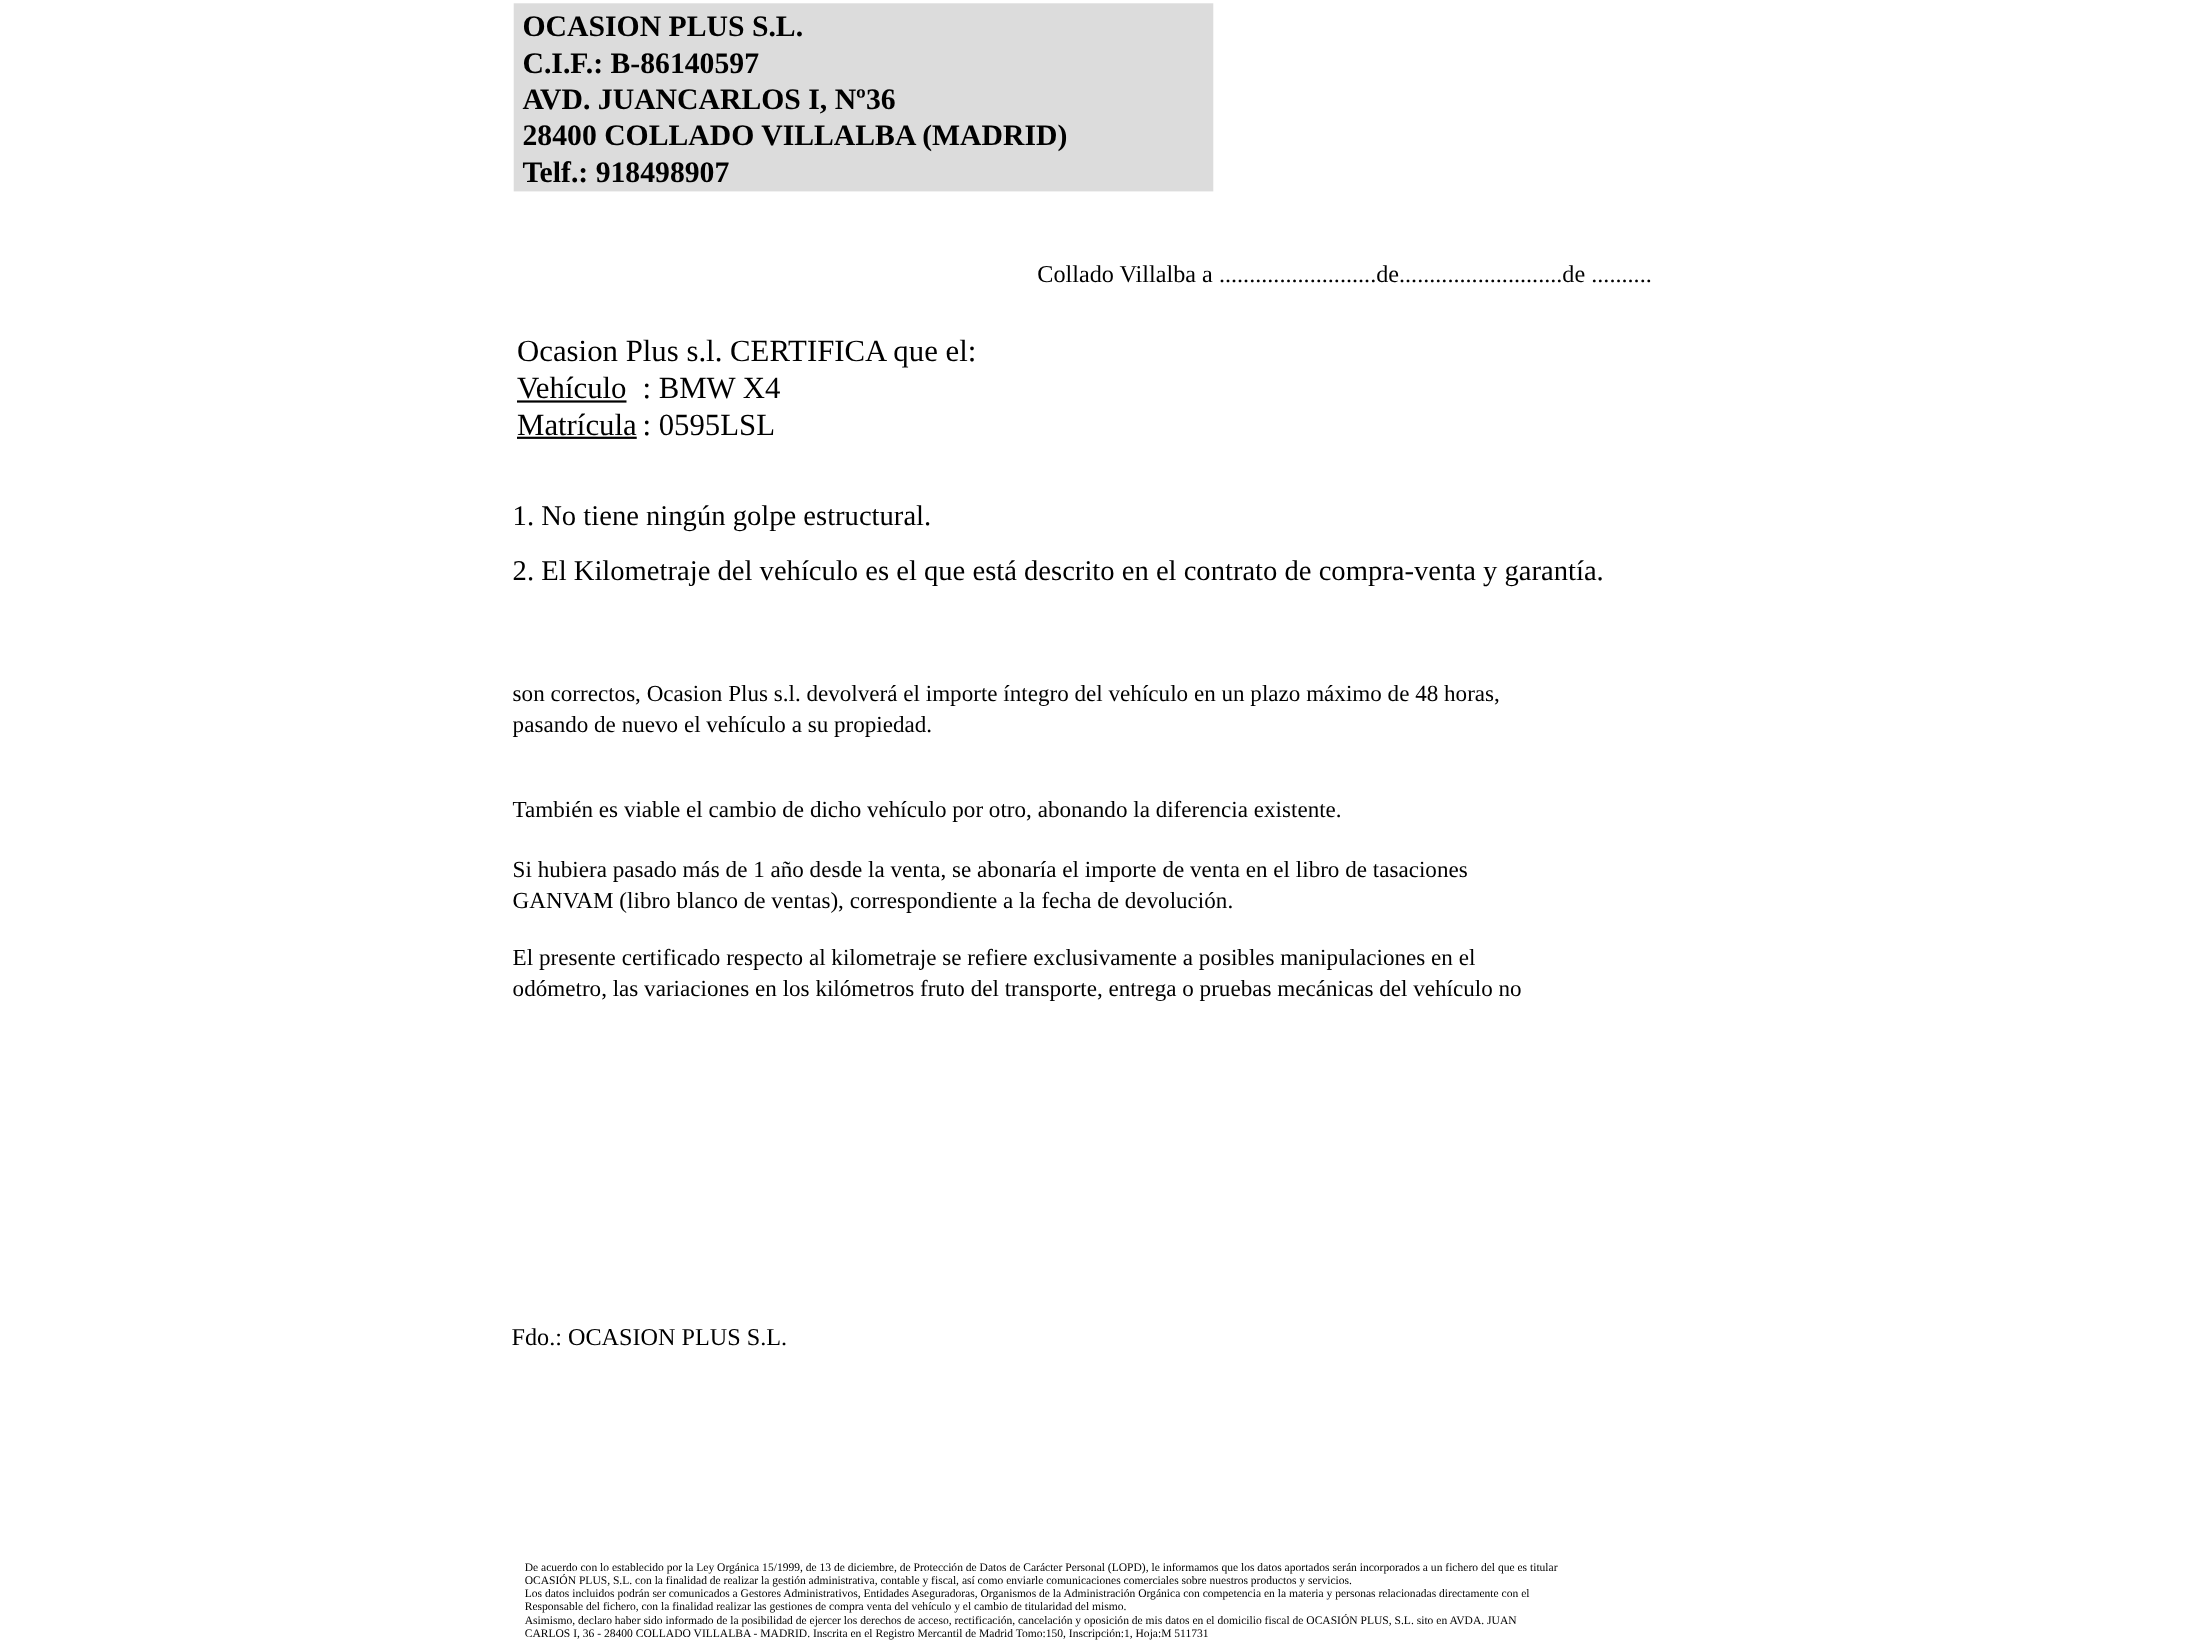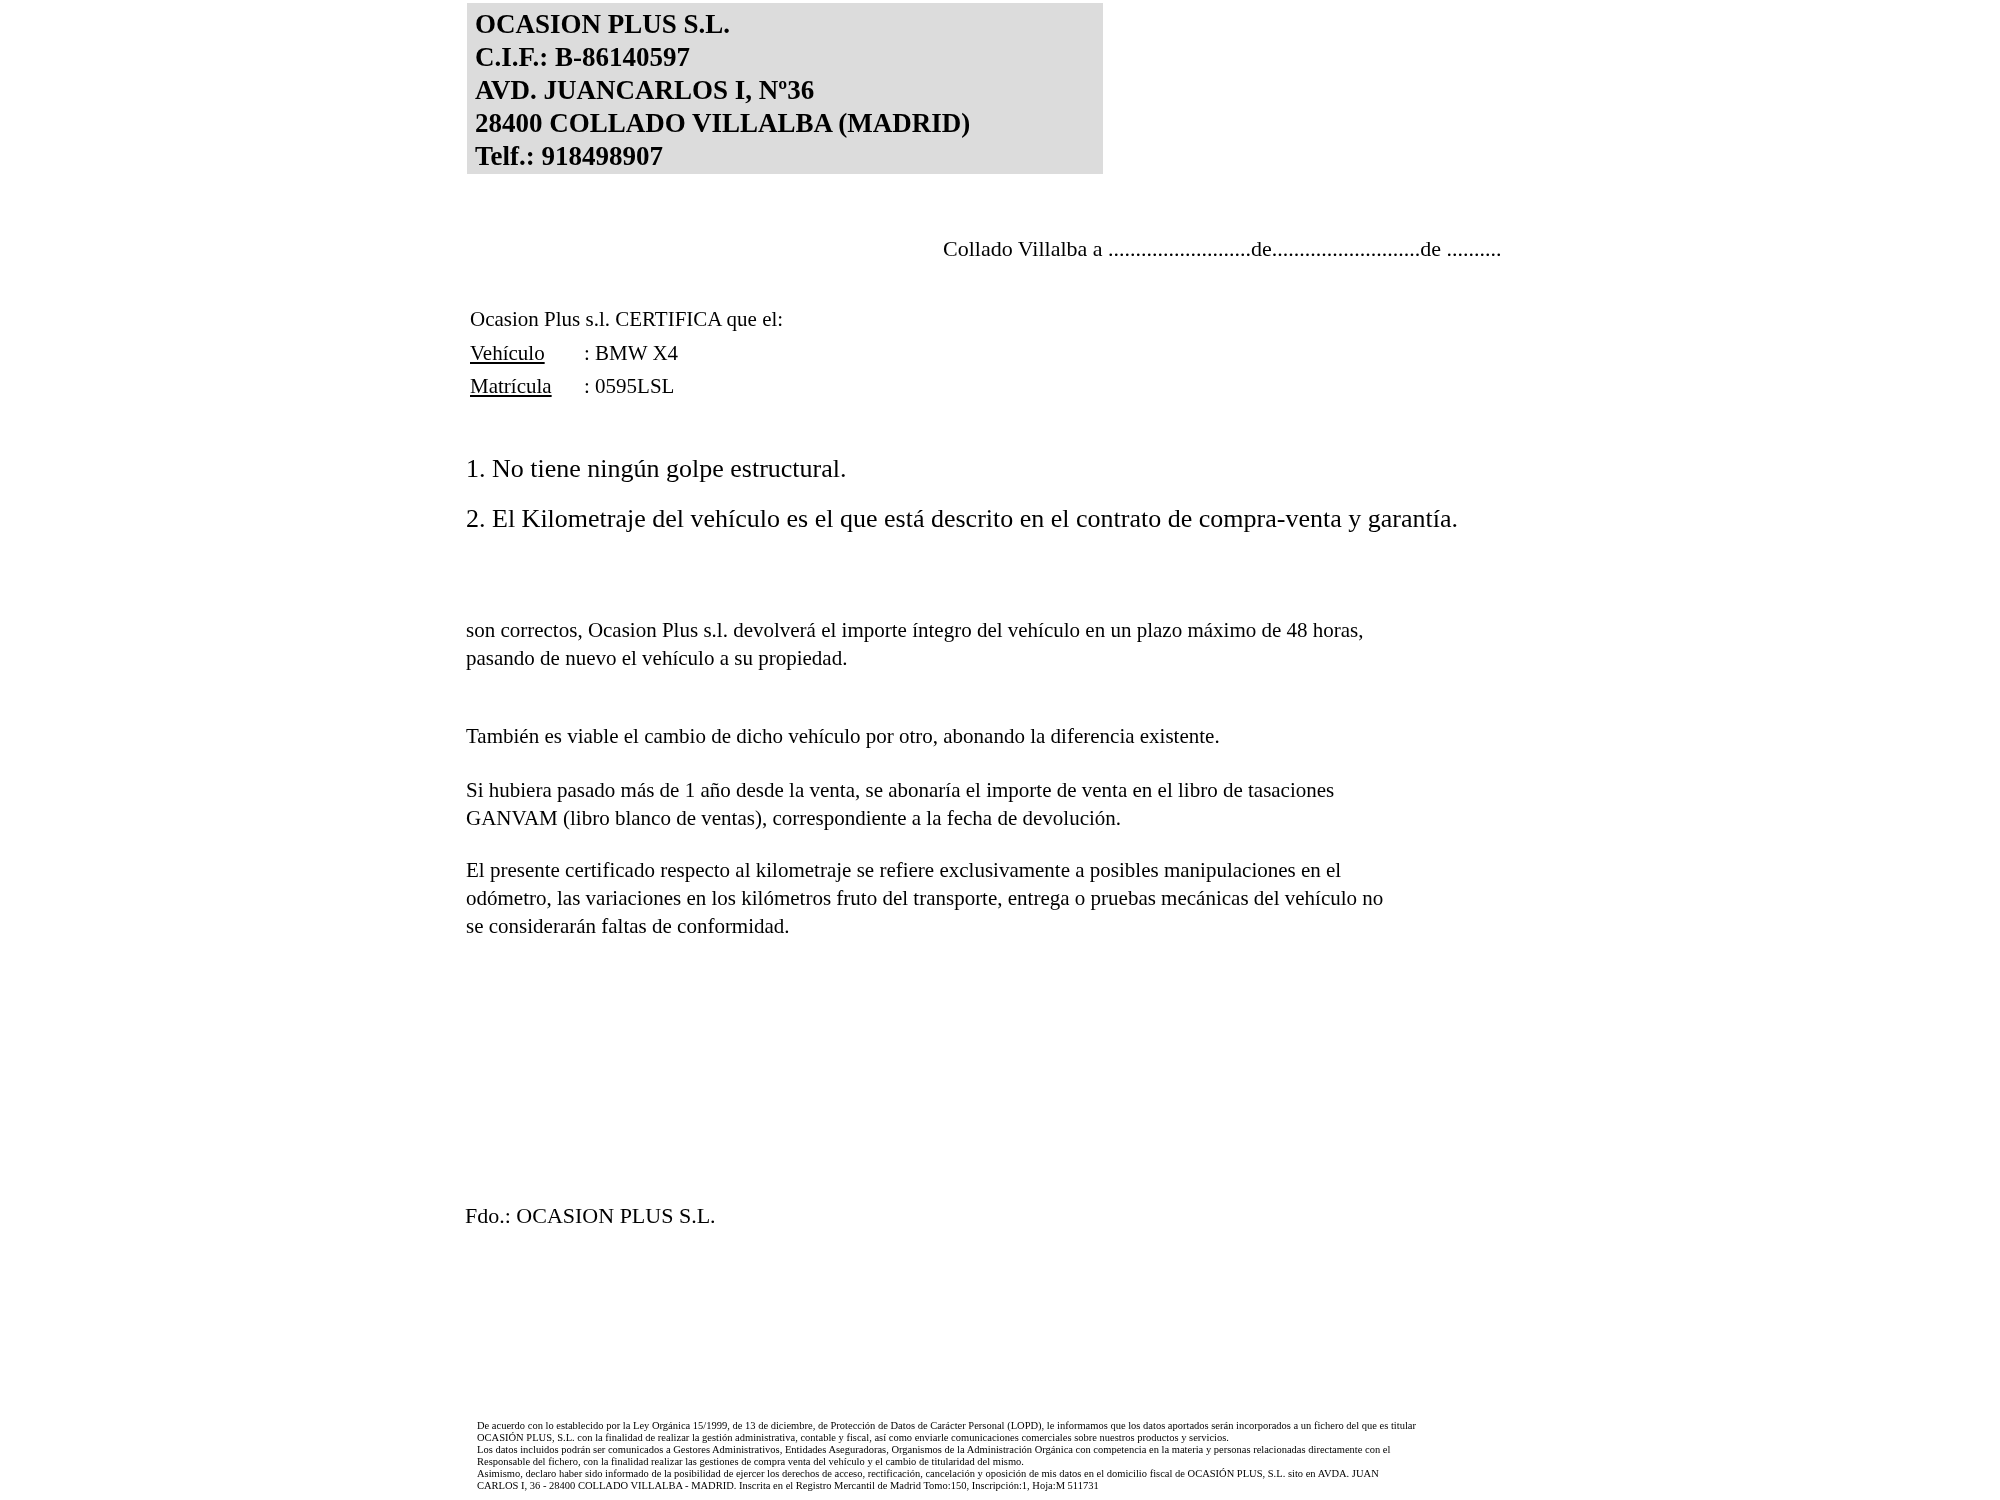--- a/index.html
+++ b/index.html
@@ -35,21 +35,21 @@
     left: 943px;
     top: 236px;
     font-size: 22px;
     line-height: 26px;
     white-space: nowrap;
   }
   .certify-block {
     position: absolute;
     left: 470px;
     top: 303px;
-    font-size: 21px;
+    font-size: 28px;
     line-height: 33.5px;
     white-space: nowrap;
   }
   .certify-label {
     display: inline-block;
     width: 114px;
     text-decoration: underline;
   }
   .point {
     position: absolute;
@@ -127,21 +127,20 @@
   </div>
 
   <div class="para para-3">
     <div>Si hubiera pasado más de 1 año desde la venta, se abonaría el importe de venta en el libro de tasaciones</div>
     <div>GANVAM (libro blanco de ventas), correspondiente a la fecha de devolución.</div>
   </div>
 
   <div class="para para-4">
     <div>El presente certificado respecto al kilometraje se refiere exclusivamente a posibles manipulaciones en el</div>
     <div>odómetro, las variaciones en los kilómetros fruto del transporte, entrega o pruebas mecánicas del vehículo no</div>
-    <div>se considerarán faltas de conformidad.</div>
   </div>
 
   <div class="signature">Fdo.: OCASION PLUS S.L.</div>
 
   <div class="legal-footer">
     <div>De acuerdo con lo establecido por la Ley Orgánica 15/1999, de 13 de diciembre, de Protección de Datos de Carácter Personal (LOPD), le informamos que los datos aportados serán incorporados a un fichero del que es titular</div>
     <div>OCASIÓN PLUS, S.L. con la finalidad de realizar la gestión administrativa, contable y fiscal, así como enviarle comunicaciones comerciales sobre nuestros productos y servicios.</div>
     <div>Los datos incluidos podrán ser comunicados a Gestores Administrativos, Entidades Aseguradoras, Organismos de la Administración Orgánica con competencia en la materia y personas relacionadas directamente con el</div>
     <div>Responsable del fichero, con la finalidad realizar las gestiones de compra venta del vehículo y el cambio de titularidad del mismo.</div>
     <div>Asimismo, declaro haber sido informado de la posibilidad de ejercer los derechos de acceso, rectificación, cancelación y oposición de mis datos en el domicilio fiscal de OCASIÓN PLUS, S.L. sito en AVDA. JUAN</div>

